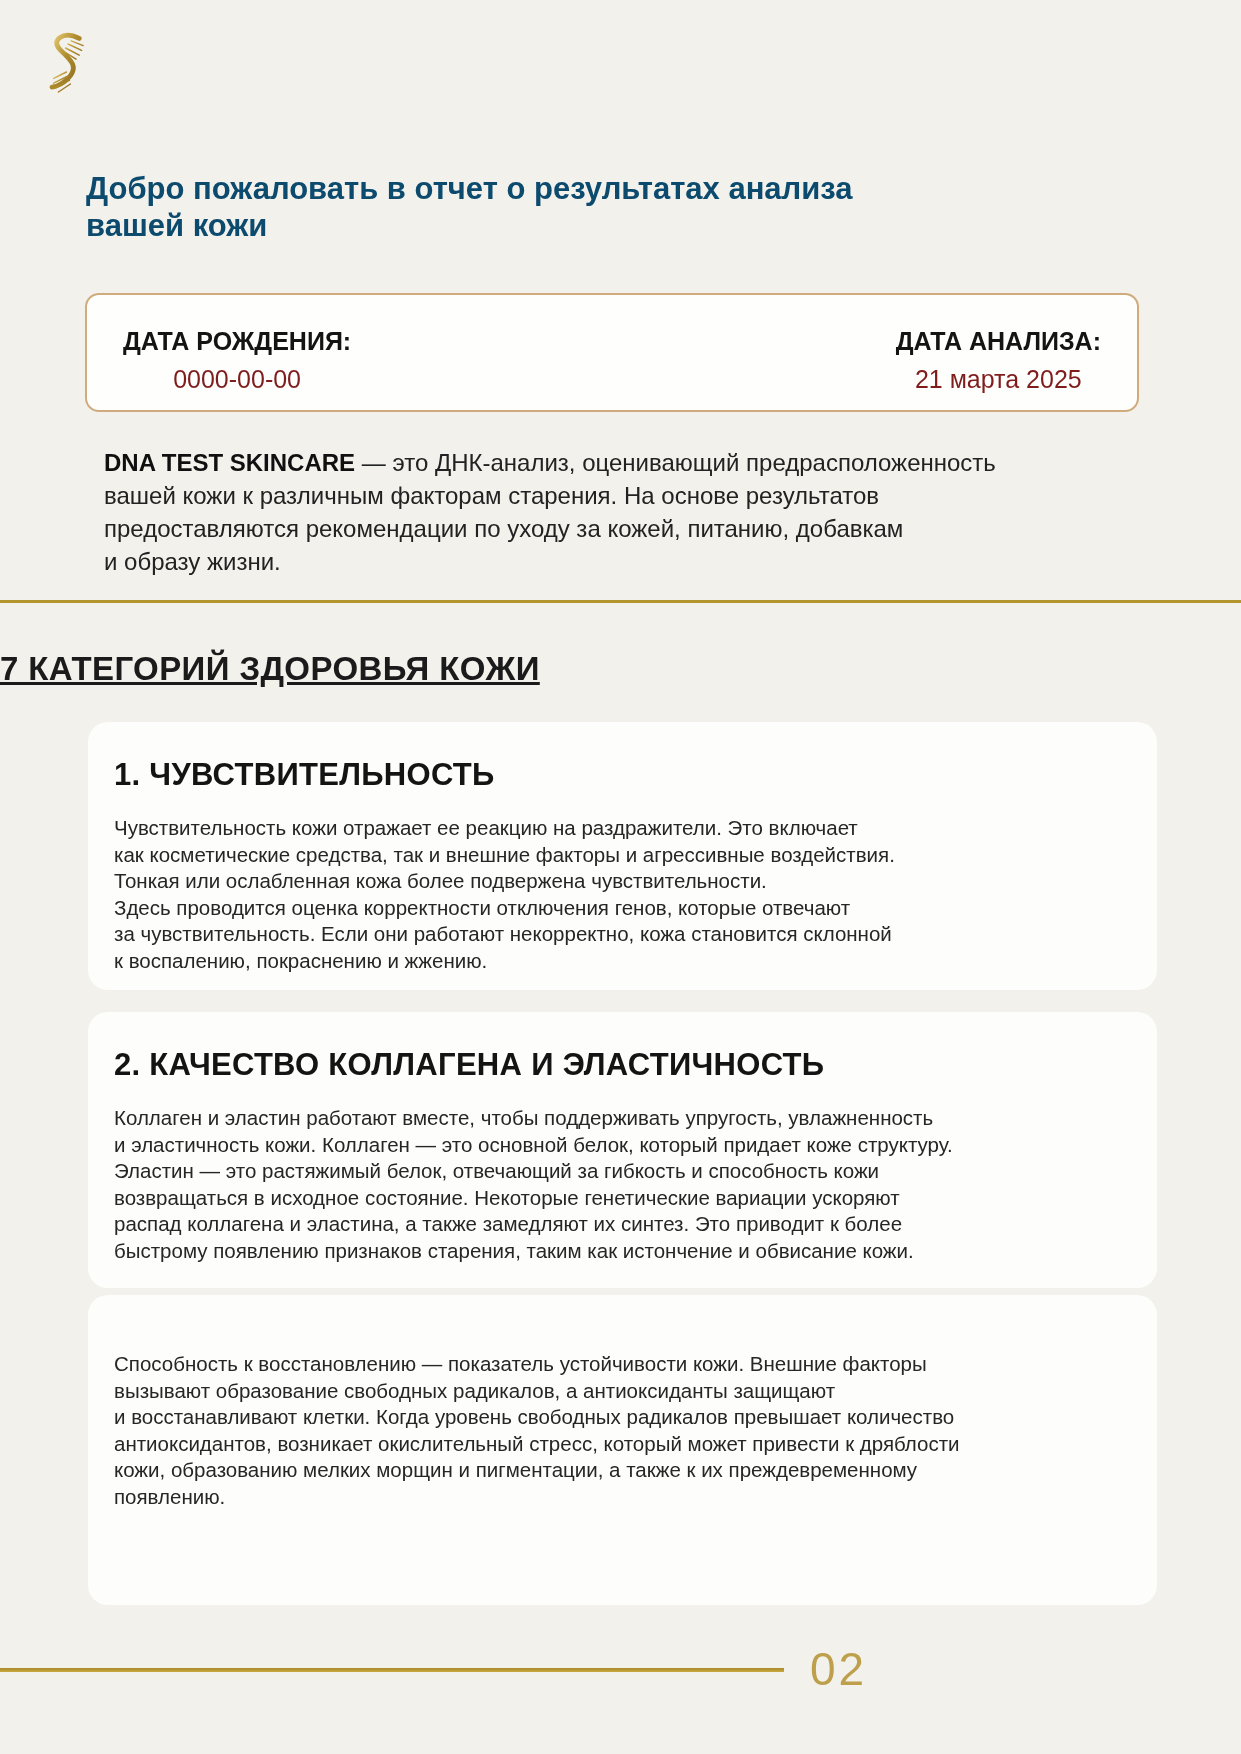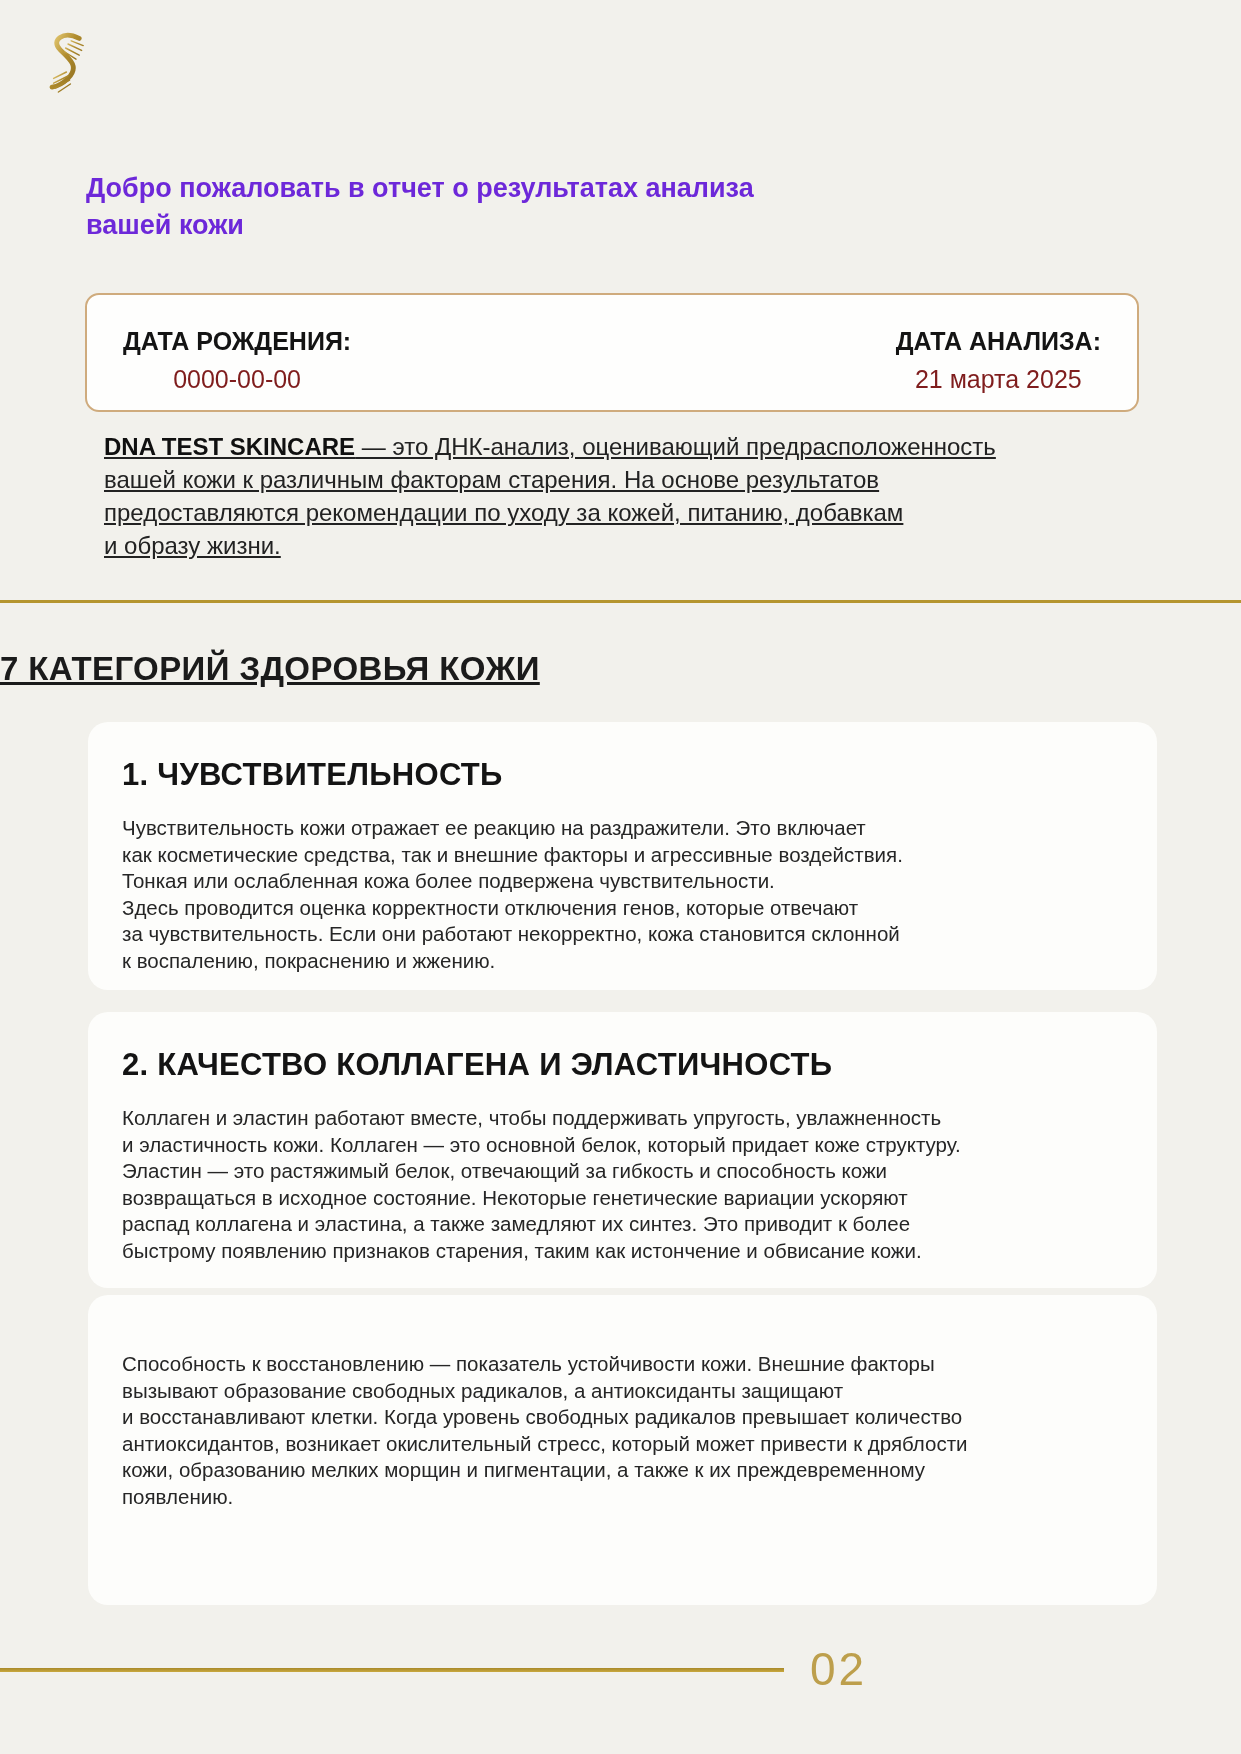--- a/index.html
+++ b/index.html
@@ -8,49 +8,49 @@
     background:#f2f1ec;color:#1c1c1c;overflow:hidden;
     font-family:"Liberation Sans",sans-serif;
   }
   .logo{position:absolute;left:44px;top:30px;width:48px;height:68px;}
   .title{
     position:absolute;left:86px;top:104px;width:1080px;
     font-size:45px;font-weight:bold;letter-spacing:.4px;color:#131313;
   }
   .subtitle{
     position:absolute;left:86px;top:170px;width:1000px;
-    font-size:27px;font-weight:bold;line-height:37px;color:#6d28d9;
+    font-size:31px;font-weight:bold;line-height:37px;color:#0c4a6e;
     white-space:pre-line;
   }
   .info-box{
     position:absolute;left:85px;top:293px;width:1054px;height:119px;
     background:#fefefd;border:2px solid #cfab7d;border-radius:14px;
     box-sizing:border-box;display:flex;justify-content:space-between;
     align-items:center;padding:0 36px;
   }
   .info-field{text-align:center;margin-top:16px;}
   .info-label{font-size:25px;font-weight:bold;color:#141414;}
   .info-value{font-size:25px;margin-top:9px;color:#7f1d1d;}
   .intro{
-    position:absolute;left:104px;top:430px;width:1045px;
-    font-size:24px;line-height:33px;color:#222;margin:0;text-decoration:underline;
+    position:absolute;left:104px;top:446px;width:1045px;
+    font-size:24px;line-height:33px;color:#222;margin:0;
   }
   .intro .lead{font-weight:bold;color:#101010;}
   .intro .rest{white-space:pre-line;}
   .divider{
     position:absolute;left:0;top:600px;width:1241px;height:3px;
     background:#b5952f;
   }
   .section-heading{
     position:absolute;left:0;top:650px;width:1161px;text-align:left;
     font-size:33px;font-weight:bold;color:#1b1b1b;letter-spacing:.4px;text-decoration:underline;
   }
   .card{
     position:absolute;left:88px;width:1069px;background:#fdfdfb;
-    border-radius:20px;box-sizing:border-box;padding:34px 34px 28px;
+    border-radius:20px;box-sizing:border-box;padding:34px 26px 28px;
   }
   .card-title{
     font-size:31px;font-weight:bold;line-height:37px;color:#141414;
     white-space:pre-line;letter-spacing:.3px;
   }
   .card-body{
     margin-top:22px;font-size:20.5px;line-height:26.5px;color:#262626;
     white-space:pre-line;
   }
   .card1{top:722px;height:268px;}

